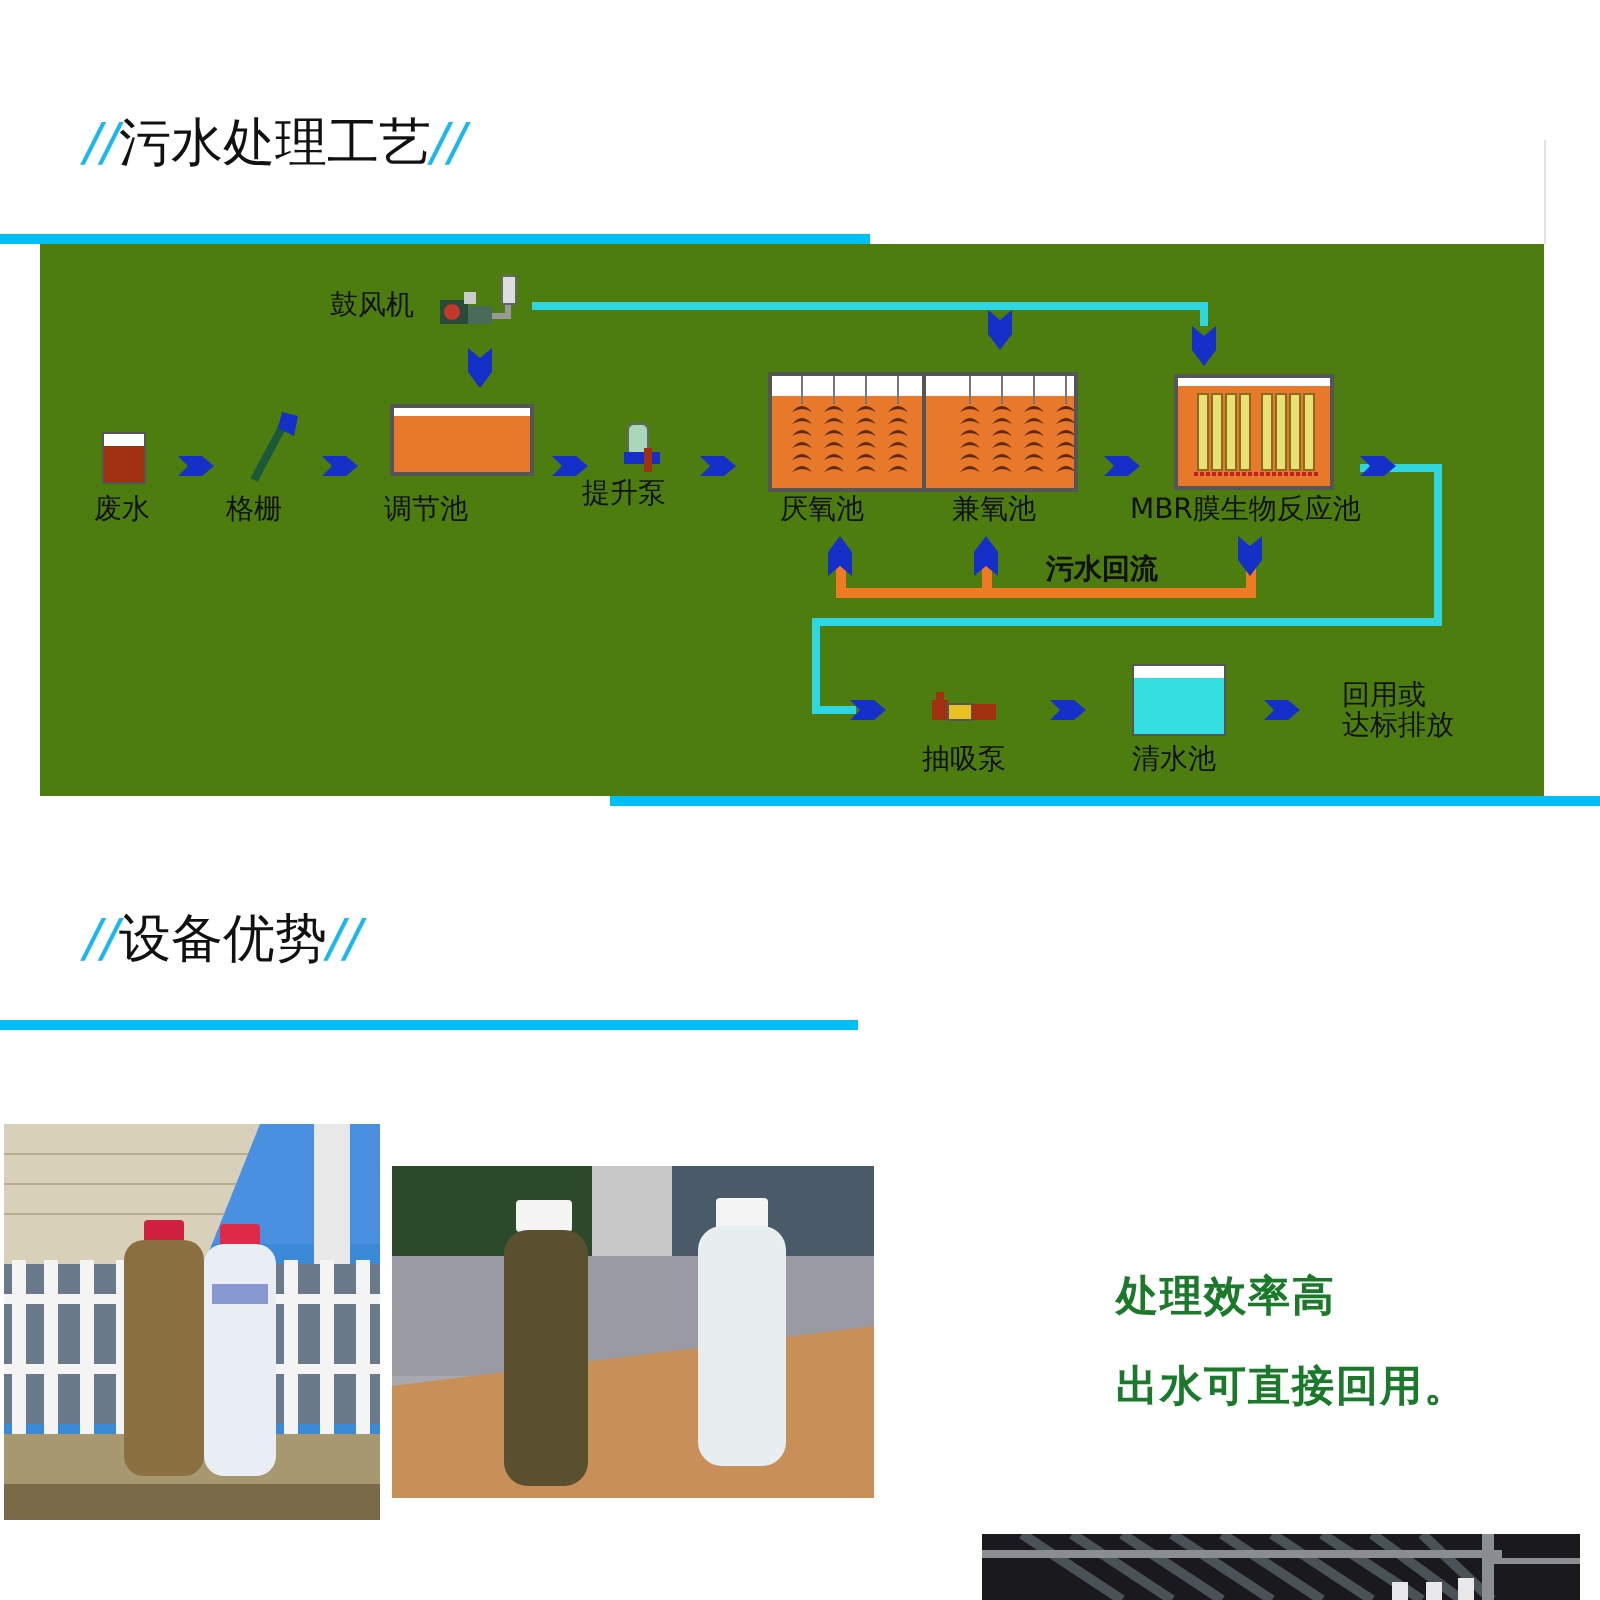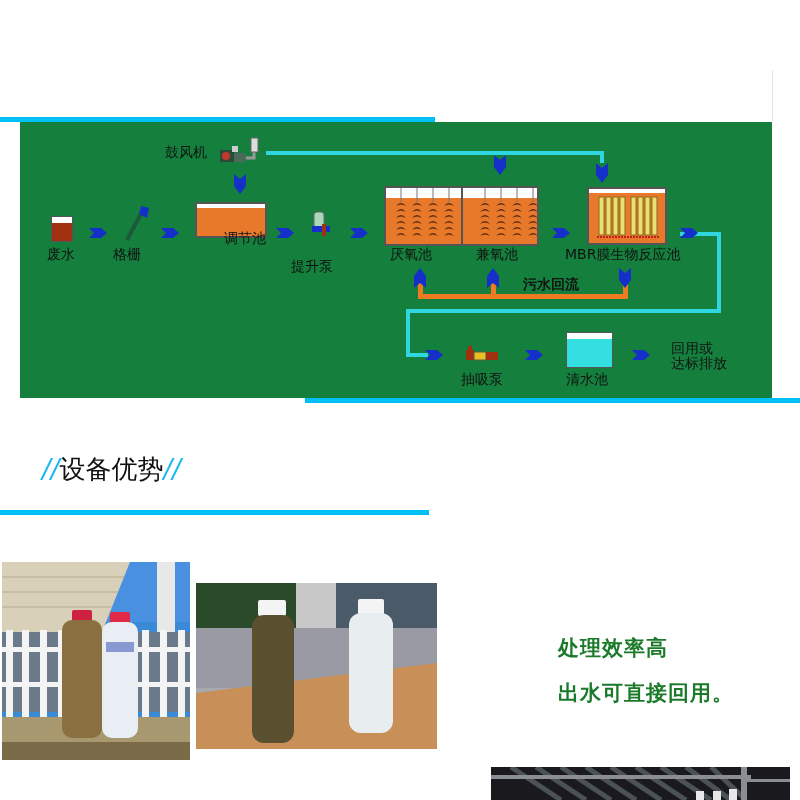--- a/index.html
+++ b/index.html
@@ -12,21 +12,21 @@
   .title-2 { top: 452px; }
 
   .cyan-bar { position: absolute; background: #00bff5; height: 5px; }
   .bar-1 { left: 0; top: 117px; width: 435px; }
   .bar-2 { left: 305px; top: 398px; width: 495px; }
   .bar-3 { left: 0; top: 510px; width: 429px; }
 
   .thin-line { position: absolute; left: 772px; top: 70px; width: 1px; height: 52px; background: #e2e2e4; }
 
   
-  .diagram { position: absolute; left: 20px; top: 122px; width: 752px; height: 276px; background: #15803d; overflow: hidden; }
+  .diagram { position: absolute; left: 20px; top: 122px; width: 752px; height: 276px; background: #4d7c0f; overflow: hidden; }
   .dlabel { position: absolute; font-family: "DejaVu Serif", serif; font-size: 14px; color: #111; white-space: nowrap; }
   .dlabel.sans { font-family: "DejaVu Sans", sans-serif; }
   .arrow { position: absolute; width: 18px; height: 10px; }
   .arrow svg, .varrow svg { display: block; }
   .varrow { position: absolute; width: 12px; height: 20px; }
   .pipe { position: absolute; background: #2fd6e0; }
   .opipe { position: absolute; background: #ee7a22; }
 
   .tank { position: absolute; border: 2px solid #555; background: #fff; }
   .tank .water { position: absolute; left: 0; right: 0; bottom: 0; background: #e8782a; }
@@ -41,20 +41,23 @@
 
   .adv-text { position: absolute; left: 558px; font-size: 21px; font-weight: bold; color: #1b7a2a; font-family: "DejaVu Sans", sans-serif; letter-spacing: 1px; white-space: nowrap; }
   .adv-1 { top: 634px; }
   .adv-2 { top: 679px; }
 </style>
 </head>
 <body>
 
 <div class="page">
 
+  <div class="section-title title-1">
+    <span class="slash">//</span><span>污水处理工艺</span><span class="slash">//</span>
+  </div>
   <div class="cyan-bar bar-1"></div>
   <div class="thin-line"></div>
 
   <div class="diagram">
 
     <div class="pipe" style="left:246px; top:29px; width:338px; height:4px;"></div>
     <div class="pipe" style="left:580px; top:29px; width:4px; height:12px;"></div>
     <div class="pipe" style="left:660px; top:110px; width:40px; height:4px;"></div>
     <div class="pipe" style="left:697px; top:110px; width:4px; height:80px;"></div>
     <div class="pipe" style="left:386px; top:187px; width:315px; height:4px;"></div>
@@ -149,30 +152,30 @@
       <svg width="28" height="40" viewBox="0 0 28 40">
         <line x1="4" y1="36" x2="20" y2="6" stroke="#1a5a3a" stroke-width="4"></line>
         <path d="M18 2 L26 4 L24 14 L16 10 Z" fill="#1530c8"></path>
       </svg>
     </div>
     <div class="dlabel" style="left:93px; top:124px;">格栅</div>
 
     <div class="tank" style="left:175px; top:80px; width:72px; height:36px;">
       <div class="water" style="height:28px;"></div>
     </div>
-    <div class="dlabel" style="left:172px; top:108px;margin-left:32px;">调节池</div>
+    <div class="dlabel" style="left:172px; top:124px;">调节池</div>
 
     <div style="position:absolute; left:290px; top:88px; width:22px; height:28px;">
       <svg width="22" height="28" viewBox="0 0 22 28">
         <rect x="4" y="2" width="10" height="16" rx="3" fill="#a8d8b8" stroke="#666"></rect>
         <rect x="2" y="16" width="18" height="6" fill="#1530c8"></rect>
         <rect x="12" y="14" width="4" height="12" fill="#a0300f"></rect>
       </svg>
     </div>
-    <div class="dlabel" style="left:271px; top:136px;">提升泵</div>
+    <div class="dlabel" style="left:271px; top:116px;">提升泵</div>
 
     <div class="tank" style="left:364px; top:64px; width:155px; height:60px;">
       <div class="water" style="height:46px;"></div>
       <div style="position:absolute; left:75px; top:0; bottom:0; width:2px; background:#555;"></div>
       <svg style="position:absolute; left:0; top:0;" width="151" height="56" viewBox="0 0 151 56">
         <g fill="#5a2a10">
           <g id="col">
             <path d="M10 18 q5 -6 10 0 q-5 -3 -10 0Z"></path>
               <path d="M10 24 q5 -6 10 0 q-5 -3 -10 0Z"></path>
               <path d="M10 30 q5 -6 10 0 q-5 -3 -10 0Z"></path>

